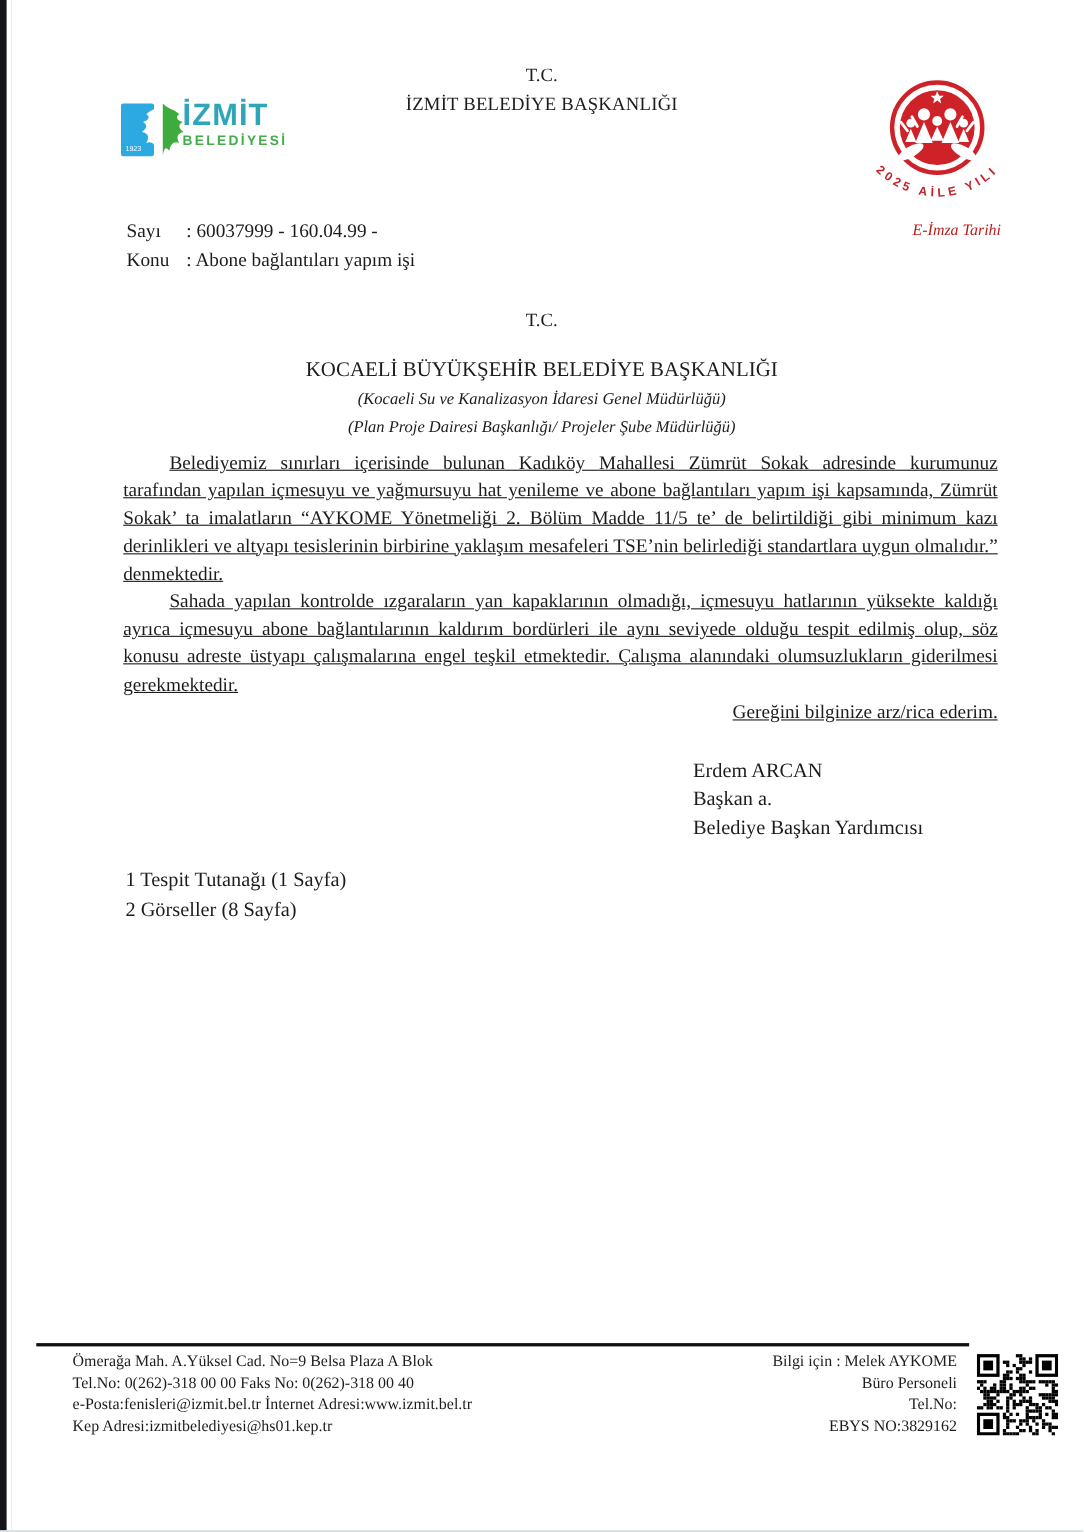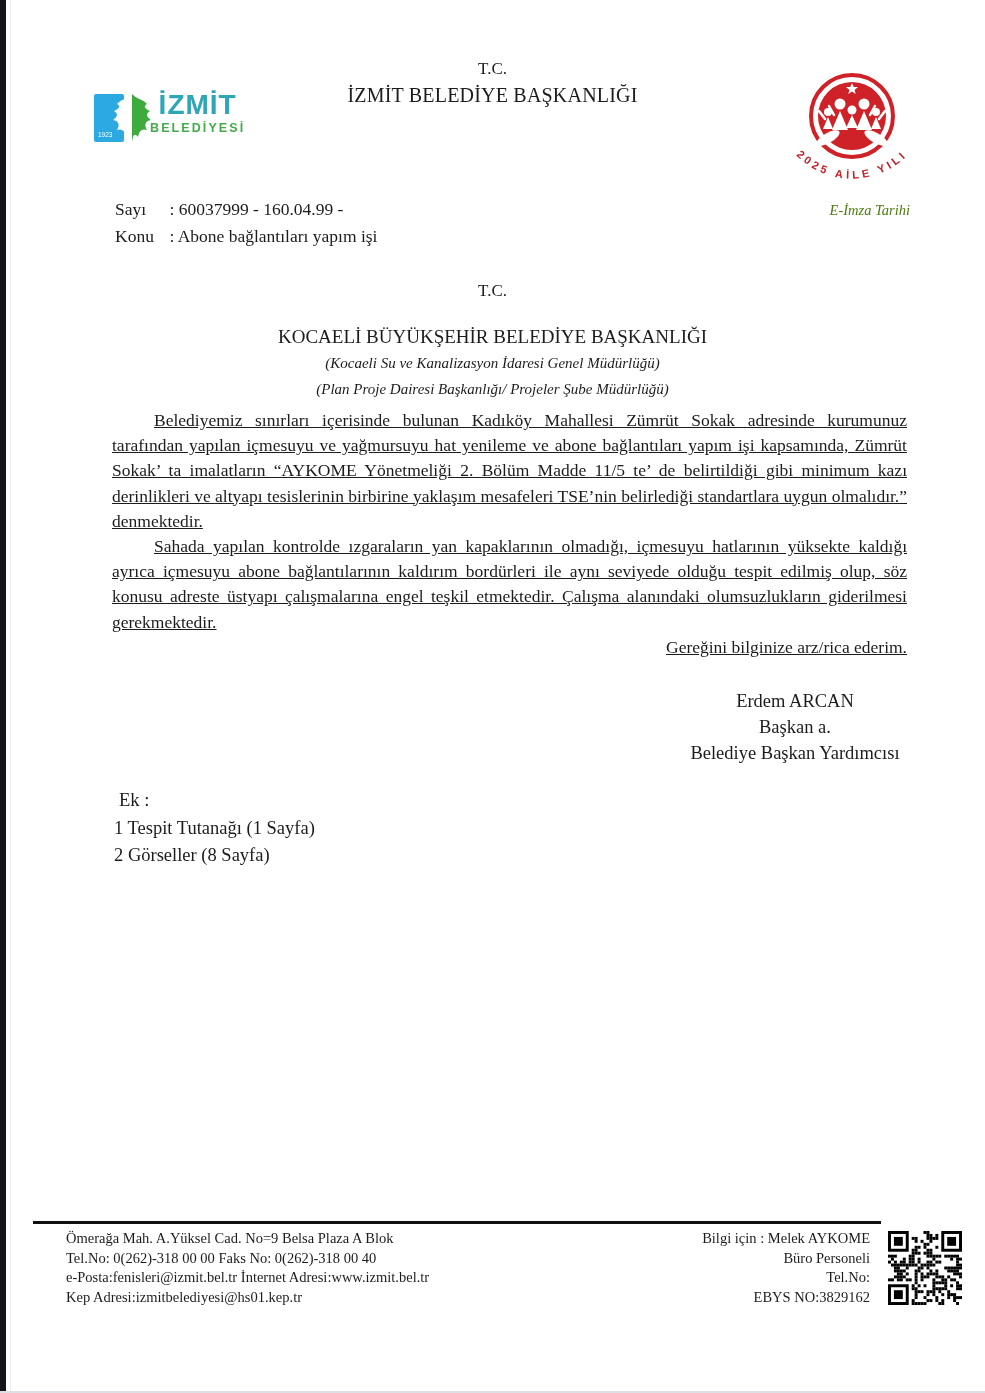--- a/index.html
+++ b/index.html
@@ -5,49 +5,49 @@
   html,body{margin:0;padding:0;background:#ffffff;}
   .page{
     position:relative;width:985px;height:1393px;background:#ffffff;overflow:hidden;
     font-family:"Liberation Serif","DejaVu Serif",serif;color:#1c1c1c;
   }
   .edge-strip{position:absolute;left:0;top:0;width:6px;height:100%;background:#14141b;}
   .edge-line{position:absolute;left:10px;top:0;width:1px;height:100%;background:#ececec;}
   .bottom-line{position:absolute;left:0;bottom:0;width:100%;height:2px;background:#dde0e4;}
 
   
-  .izmit-logo{position:absolute;left:94px;top:88px;width:160px;height:62px;text-align:center;}
+  .izmit-logo{position:absolute;left:110px;top:88px;width:160px;height:62px;}
   .izmit-logo .mark{position:absolute;left:0;top:2px;}
   .izmit-logo .names{position:absolute;left:56px;top:2px;font-family:"Liberation Sans","DejaVu Sans",sans-serif;}
   .izmit-name{font-size:28px;font-weight:600;letter-spacing:1px;color:#2ea6b8;line-height:30px;}
   .izmit-subname{font-size:12.5px;font-weight:700;letter-spacing:2.1px;color:#43ac4a;line-height:16px;}
   .header-center{position:absolute;left:0;right:0;top:56px;text-align:center;line-height:26px;}
   .header-center .tc{font-size:17px;}
-  .header-center .org{font-size:20px;letter-spacing:.2px;}
+  .header-center .org{font-size:17px;letter-spacing:.2px;}
   .header-center .dept{font-size:18px;}
   .family-logo{position:absolute;left:772px;top:70px;}
 
   
   .meta{position:absolute;left:115px;top:196px;font-size:17.5px;line-height:27px;}
   .meta-label{display:inline-block;width:50px;}
-  .eimza{position:absolute;right:75px;top:202px;font-size:14.5px;font-style:italic;color:#4d7c0f;}
+  .eimza{position:absolute;right:75px;top:202px;font-size:14.5px;font-style:italic;color:#b91c1c;}
 
   
   .recipient{position:absolute;left:0;right:0;top:278px;text-align:center;line-height:26px;}
   .recipient .tc{font-size:17px;}
   .recipient .l1{font-size:19px;margin-top:20px;}
   .recipient .l2,.recipient .l3{font-size:15px;font-style:italic;}
 
   
   .body-text{position:absolute;left:112px;top:408px;width:795px;font-size:17.5px;line-height:25.2px;text-decoration:underline;}
   .body-text p{margin:0;text-align:justify;text-indent:42px;}
   .body-text p.closing{text-align:right;text-indent:48px;}
 
   
-  .signature{position:absolute;left:630px;top:688px;width:330px;text-align:center;font-size:18.5px;line-height:26px;}
+  .signature{position:absolute;left:630px;top:688px;width:330px;font-size:18.5px;line-height:26px;}
 
   
   .attachments{position:absolute;left:114px;top:787px;font-size:18.5px;line-height:27.5px;}
   .attachments .label{padding-left:5px;}
 
   
   .footer-divider{position:absolute;left:33px;top:1221px;width:848px;height:3px;background:#101010;}
   .footer-left{position:absolute;left:55px;top:1229px;font-size:14.5px;line-height:19.5px;margin-left:11px;}
   .footer-right{position:absolute;right:115px;top:1229px;text-align:right;font-size:14.5px;line-height:19.5px;}
   .qr{position:absolute;left:888px;top:1231px;width:74px;height:74px;}
@@ -136,21 +136,20 @@
     <p class="closing">Gereğini bilginize arz/rica ederim.</p>
   </div>
 
   <div class="signature">
     <div>Erdem ARCAN</div>
     <div>Başkan a.</div>
     <div>Belediye Başkan Yardımcısı</div>
   </div>
 
   <div class="attachments">
-    <div class="label">Ek :</div>
     <div>1 Tespit Tutanağı (1 Sayfa)</div>
     <div>2 Görseller (8 Sayfa)</div>
   </div>
 
   <div class="footer-divider"></div>
   <div class="footer-left">
     <div>Ömerağa Mah. A.Yüksel Cad. No=9 Belsa Plaza A Blok</div>
     <div>Tel.No: 0(262)-318 00 00 Faks No: 0(262)-318 00 40</div>
     <div>e-Posta:fenisleri@izmit.bel.tr İnternet Adresi:www.izmit.bel.tr</div>
     <div>Kep Adresi:izmitbelediyesi@hs01.kep.tr</div>

